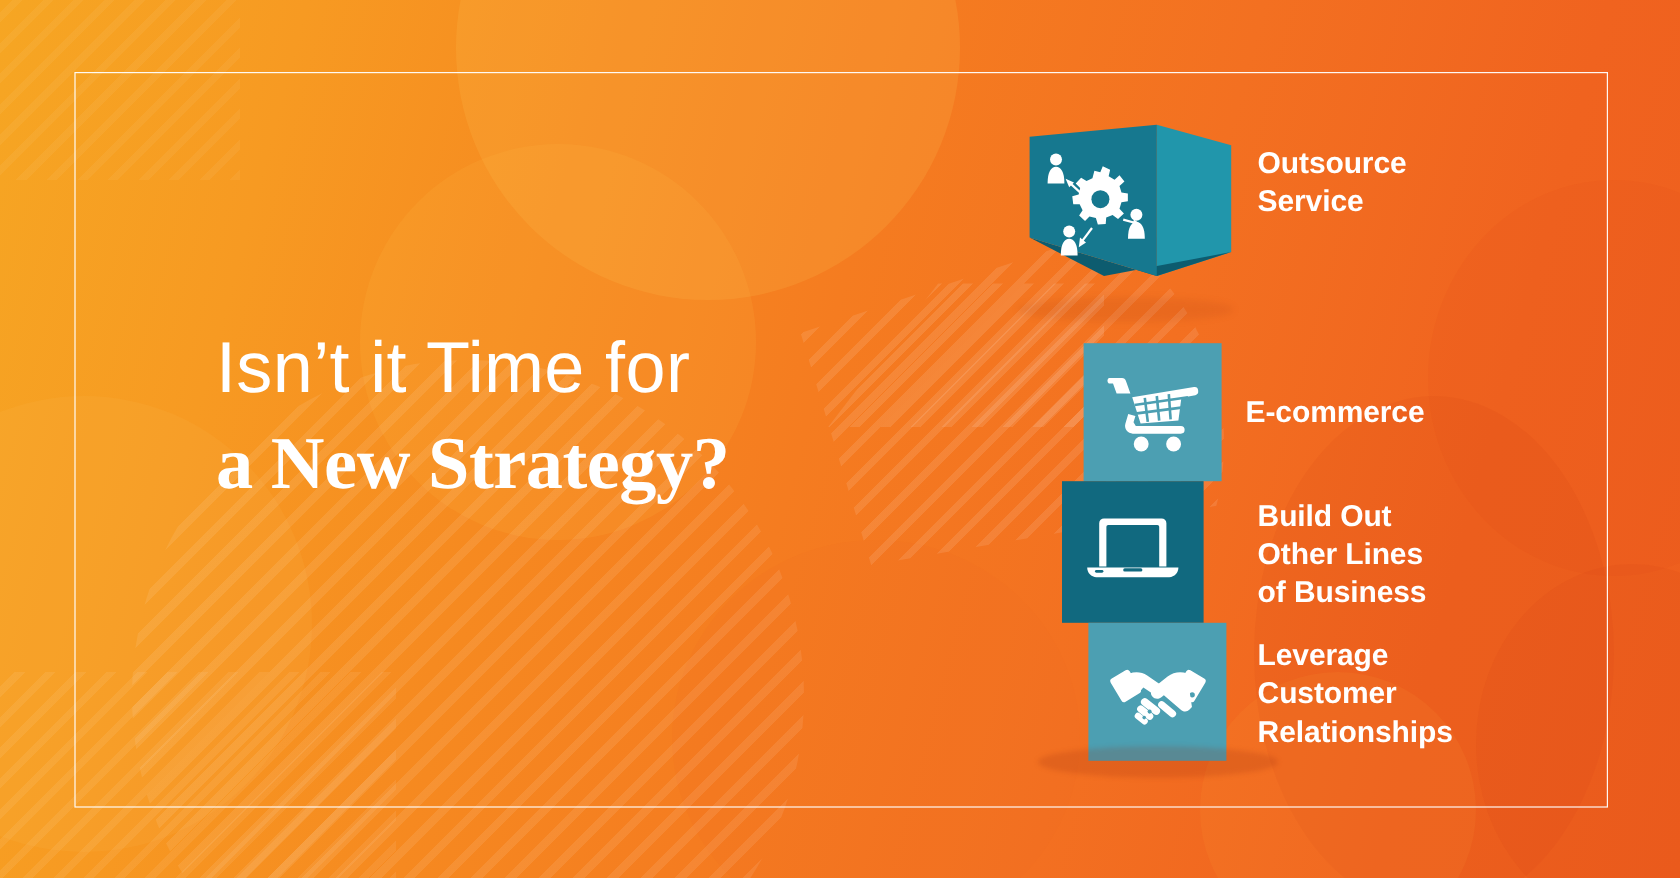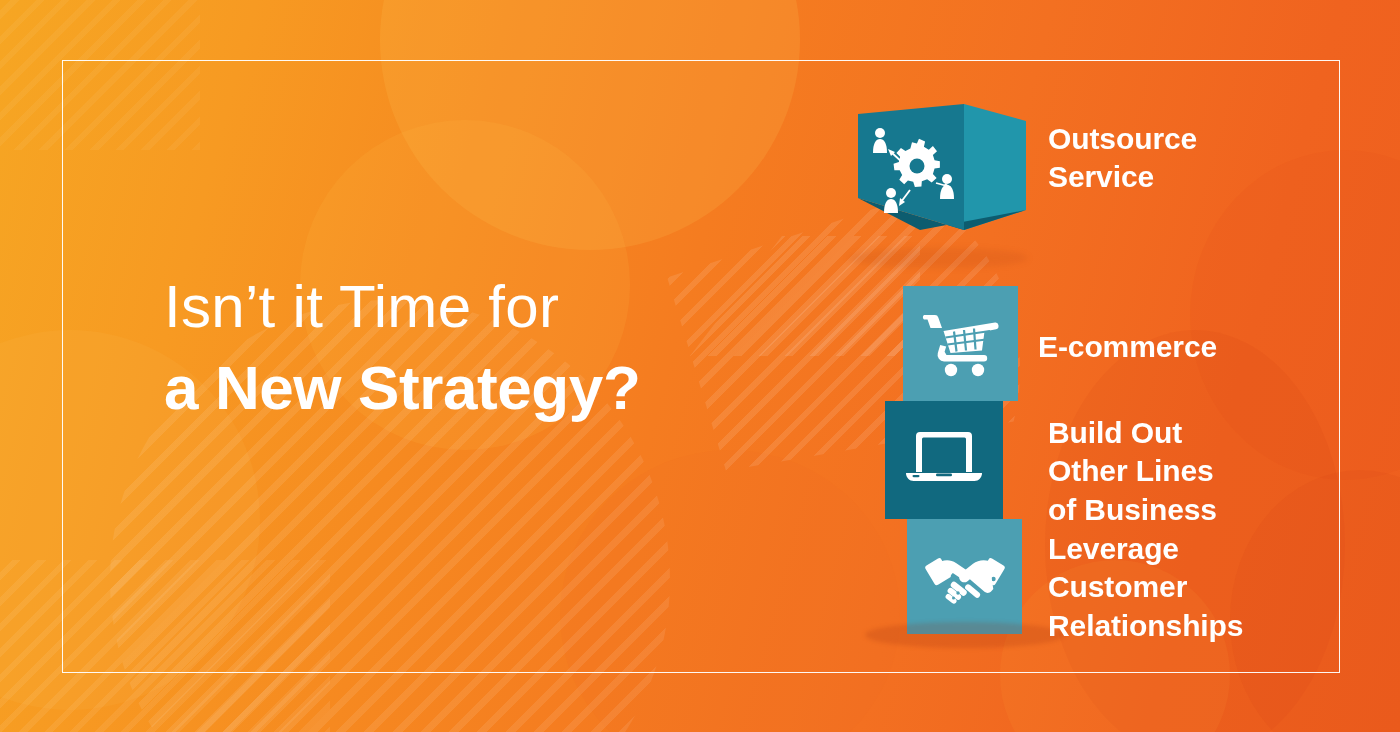--- a/index.html
+++ b/index.html
@@ -112,21 +112,21 @@
     left: 62px;
     top: 60px;
     width: 1278px;
     height: 613px;
     border: 1.5px solid rgba(255,255,255,0.95);
   }
 
   
   .headline {
     position: absolute;
-    left: 164px;
+    left: 180px;
     top: 275px;
     width: 620px;
     color: #ffffff;
     z-index: 5;
   }
   .headline-line1 {
     display: block;
     font-size: 60px;
     font-weight: 300;
     line-height: 1.06;
@@ -134,20 +134,21 @@
     white-space: nowrap;
   }
   .headline-line2 {
     display: block;
     font-size: 62px;
     font-weight: 700;
     line-height: 1.12;
     letter-spacing: -0.4px;
     margin-top: 14px;
     white-space: nowrap;
+    font-family: Liberation Serif, serif;
   }
 
   
   .graphic {
     position: absolute;
     left: 830px;
     top: 70px;
     width: 540px;
     height: 600px;
     z-index: 6;
@@ -193,21 +194,21 @@
     background: rgba(150,40,10,0.10);
     border-radius: 50%;
     filter: blur(3px);
   }
 
   
   .label {
     position: absolute;
     color: #ffffff;
     font-weight: 700;
-    font-size: 30px;
+    font-size: 25px;
     line-height: 1.28;
     letter-spacing: -0.1px;
     white-space: pre-line;
   }
   .label-outsource  { left: 218px; top: 50px; }
   .label-ecommerce  { left: 208px; top: 258px; }
   .label-buildout   { left: 218px; top: 344px; }
   .label-leverage   { left: 218px; top: 460px; }
 </style>
 </head>

